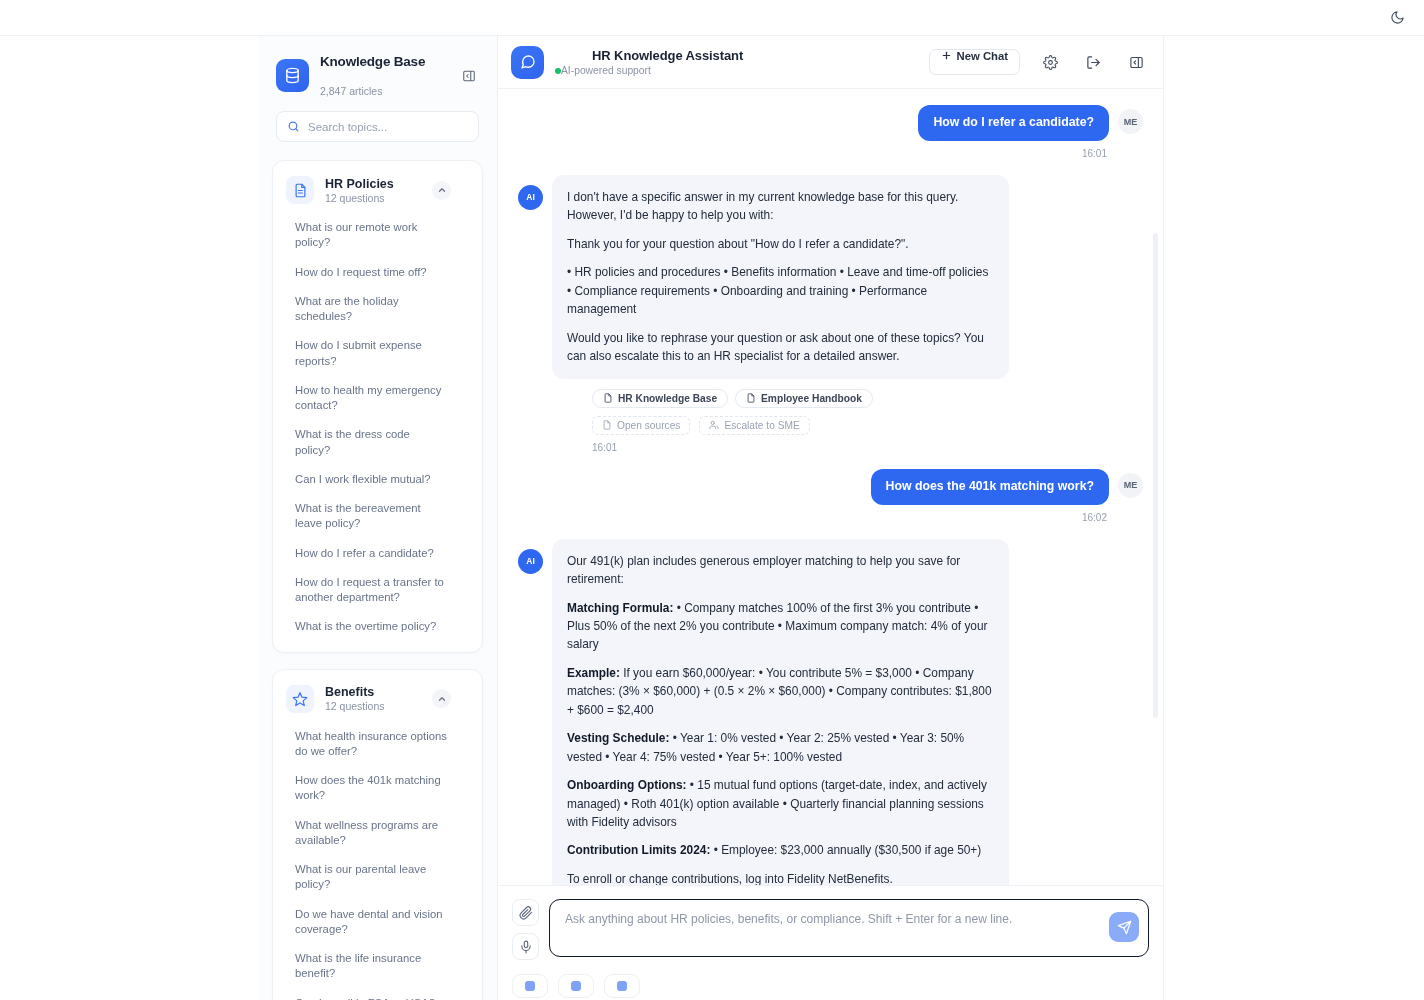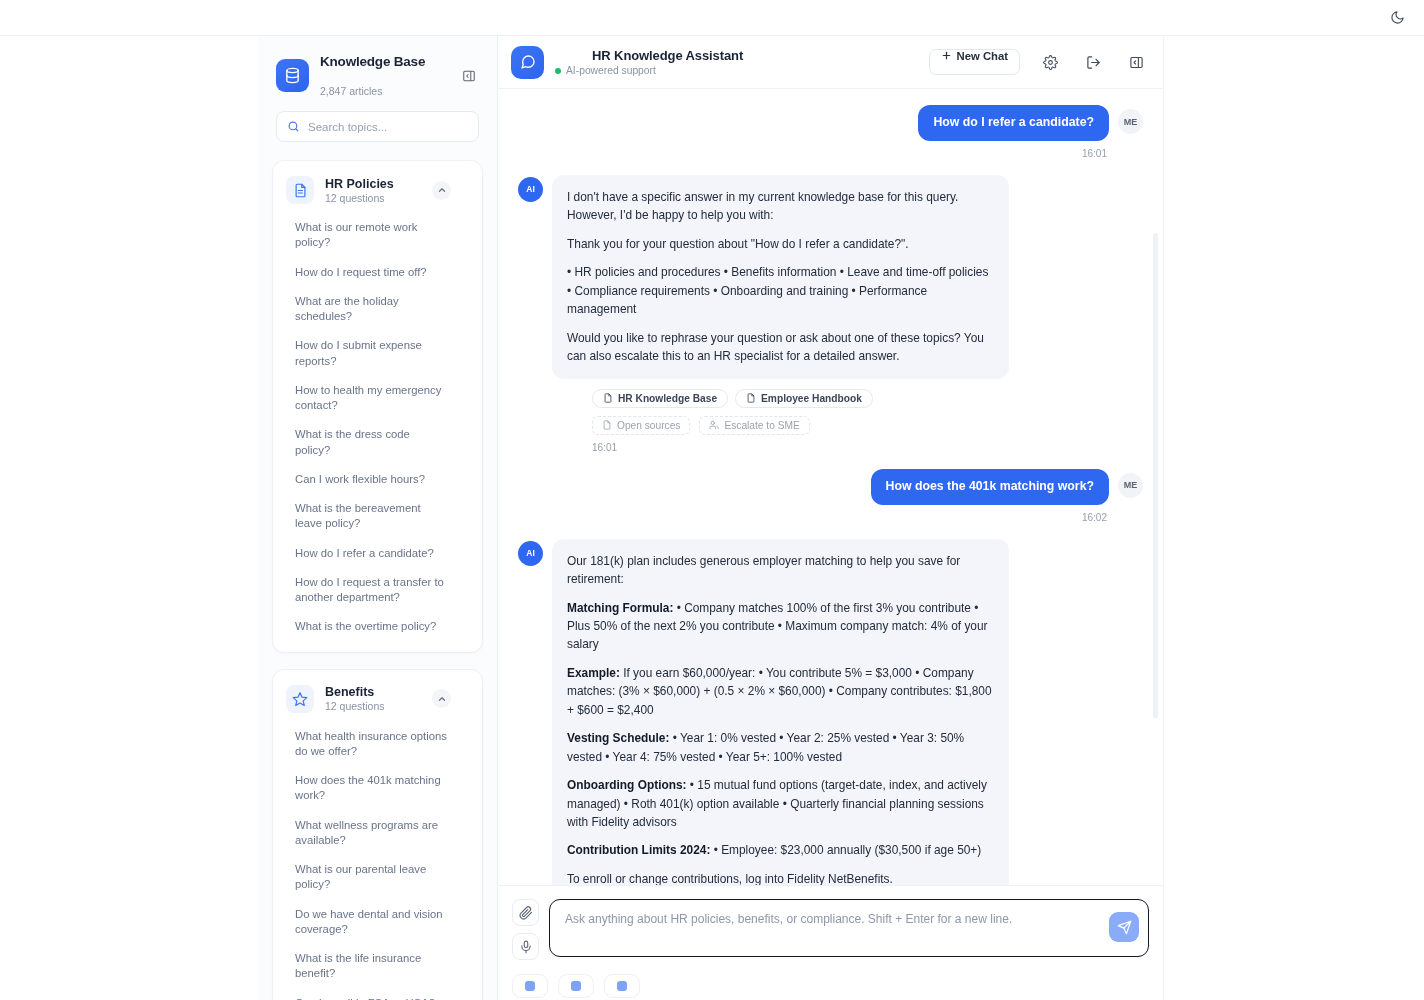--- a/index.html
+++ b/index.html
@@ -97,21 +97,21 @@
     height: 53px; display: flex; align-items: center; gap: 11px;
     padding: 0 14px 0 13px; border-bottom: 1px solid #eef1f6; background: #fff;
   }
   .bot-avatar {
     width: 33px; height: 33px; border-radius: 10px;
     background: linear-gradient(145deg,#3b75f5,#2f64ef);
     display: flex; align-items: center; justify-content: center; color: #fff; flex: none;
   }
   .bot-meta { flex: 1; min-width: 0; }
   .bot-name { font-size: 13px; font-weight: 700; color: #1b2436; letter-spacing: -.1px; padding-left: 37px; }
-  .bot-status { display: flex; align-items: center; gap: 5px; margin-top: 2px; }
+  .bot-status { display: flex; align-items: center; margin-top: 2px; }
   .dot-green { width: 6px; height: 6px; border-radius: 50%; background: #16c06a; flex: none; }
   .bot-status-text { font-size: 10.3px; color: #8a93a5; }
   .new-chat {
     height: 26px; border: 1px solid #e3e8f0; border-radius: 7px; background: #fff;
     display: flex; align-items: flex-start; gap: 5px; padding: 0 11px;
     font-size: 11.3px; font-weight: 700; color: #27303f; cursor: pointer;
     font-family: "Liberation Sans", sans-serif;
   }
   .head-icon {
     width: 26px; height: 26px; display: flex; align-items: center; justify-content: center;
@@ -132,21 +132,21 @@
     display: flex; align-items: center; justify-content: center;
     font-size: 9px; font-weight: 700; color: #5b6474; flex: none; margin-top: 4px;
   }
   .ts-right { text-align: right; font-size: 10px; color: #97a0b0; margin: 7px 36px 0 0; }
   .ts-left { font-size: 10px; color: #97a0b0; margin: 7px 0 0 74px; }
 
   .msg-ai { display: flex; align-items: flex-start; gap: 9px; margin-top: 16px; }
   .ai-avatar {
     width: 25px; height: 25px; border-radius: 50%; background: #2f68f0;
     display: flex; align-items: center; justify-content: center;
-    font-size: 8.5px; font-weight: 700; color: #fff; flex: none; margin-top: 2px;
+    font-size: 8.5px; font-weight: 700; color: #fff; flex: none; margin-top: 10px;
   }
   .bubble-ai {
     background: #f3f5fa; border-radius: 12px; padding: 13px 15px;
     max-width: 457px; color: #232c3d;
   }
   .bubble-ai p { font-size: 11.9px; line-height: 1.55; margin-bottom: 10px; }
   .bubble-ai p:last-child { margin-bottom: 0; }
   .bubble-ai b { font-weight: 700; color: #121a29; }
 
   .chips { display: flex; flex-wrap: wrap; gap: 7px; margin: 10px 0 0 74px; }
@@ -265,21 +265,21 @@
                 <polyline points="6 15 12 9 18 15"></polyline>
               </svg>
           </div>
         </div>
         <div class="q-item">What is our remote work policy?</div>
         <div class="q-item">How do I request time off?</div>
         <div class="q-item">What are the holiday schedules?</div>
         <div class="q-item">How do I submit expense reports?</div>
         <div class="q-item">How to health my emergency contact?</div>
         <div class="q-item">What is the dress code policy?</div>
-        <div class="q-item">Can I work flexible hours?</div>
+        <div class="q-item">Can I work flexible mutual?</div>
         <div class="q-item">What is the bereavement leave policy?</div>
         <div class="q-item">How do I refer a candidate?</div>
         <div class="q-item">How do I request a transfer to another department?</div>
         <div class="q-item">What is the overtime policy?</div>
       </div>
 
       <div class="section">
         <div class="section-head">
           <div class="section-icon">
             <svg width="16" height="16" viewBox="0 0 24 24" fill="none" stroke="currentColor" stroke-width="1.8" stroke-linejoin="round">
@@ -406,21 +406,21 @@
 
       <div class="msg-user" style="margin-top:16px">
         <div class="bubble-user">How does the 401k matching work?</div>
         <div class="me-avatar">ME</div>
       </div>
       <div class="ts-right">16:02</div>
 
       <div class="msg-ai">
         <div class="ai-avatar">AI</div>
         <div class="bubble-ai">
-          <p>Our 181(k) plan includes generous employer matching to help you save for retirement:</p>
+          <p>Our 491(k) plan includes generous employer matching to help you save for retirement:</p>
           <p><b>Matching Formula:</b><span> • Company matches 100% of the first 3% you contribute • Plus 50% of the next 2% you contribute • Maximum company match: 4% of your salary</span></p>
           <p><b>Example:</b><span> If you earn $60,000/year: • You contribute 5% = $3,000 • Company matches: (3% × $60,000) + (0.5 × 2% × $60,000) • Company contributes: $1,800 + $600 = $2,400</span></p>
           <p><b>Vesting Schedule:</b><span> • Year 1: 0% vested • Year 2: 25% vested • Year 3: 50% vested • Year 4: 75% vested • Year 5+: 100% vested</span></p>
           <p><b>Onboarding Options:</b><span> • 15 mutual fund options (target-date, index, and actively managed) • Roth 401(k) option available • Quarterly financial planning sessions with Fidelity advisors</span></p>
           <p><b>Contribution Limits 2024:</b><span> • Employee: $23,000 annually ($30,500 if age 50+)</span></p>
           <p>To enroll or change contributions, log into Fidelity NetBenefits.</p>
         </div>
       </div>
 
       <div class="scrollbar"></div>

